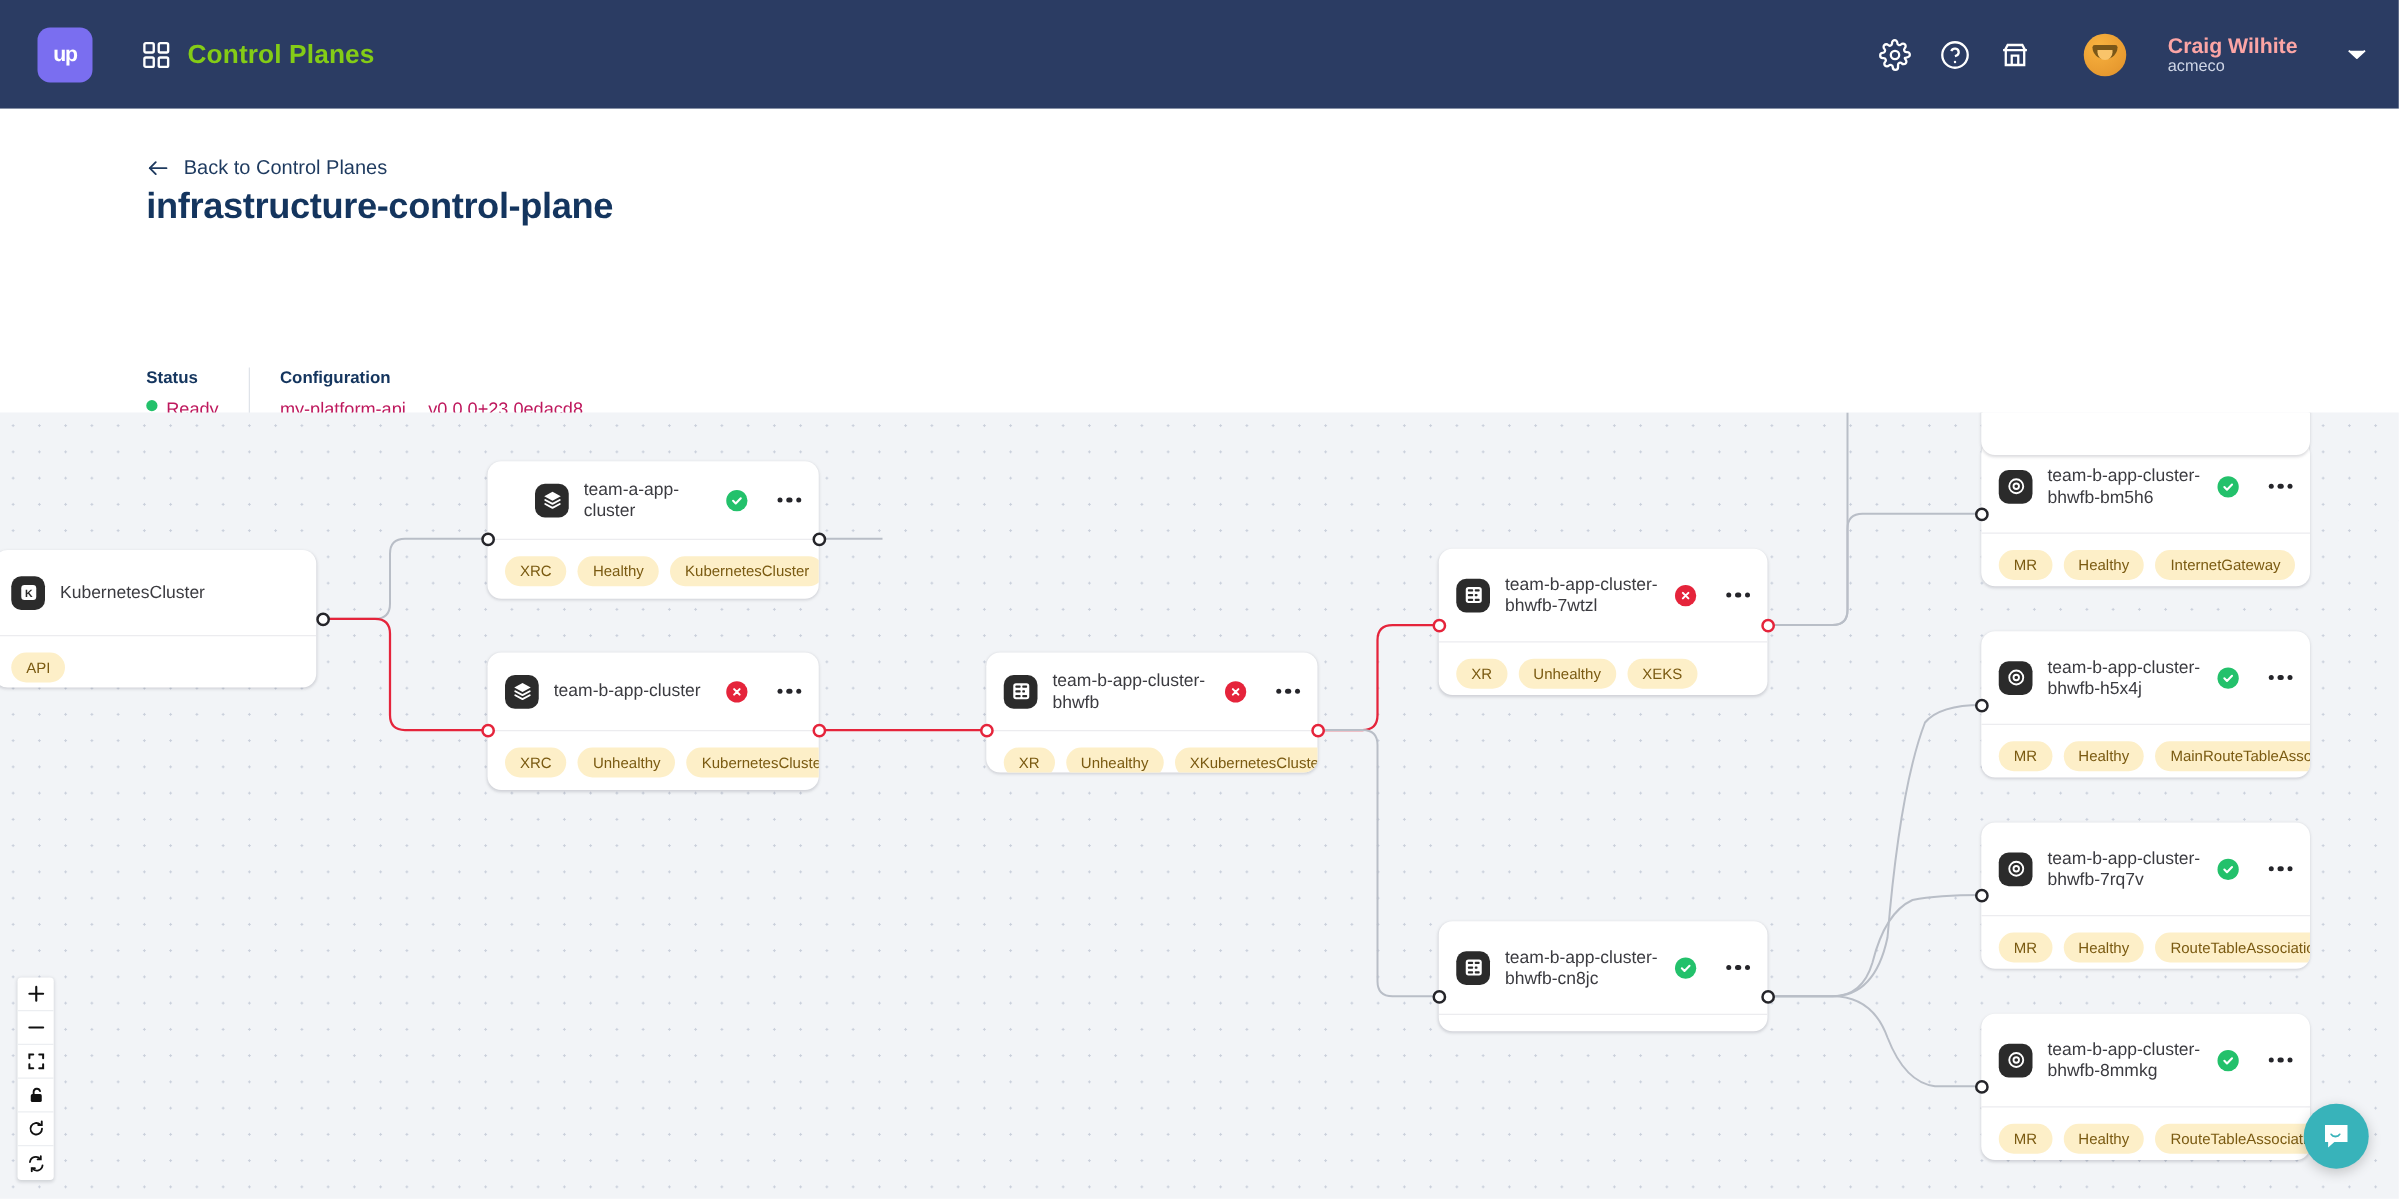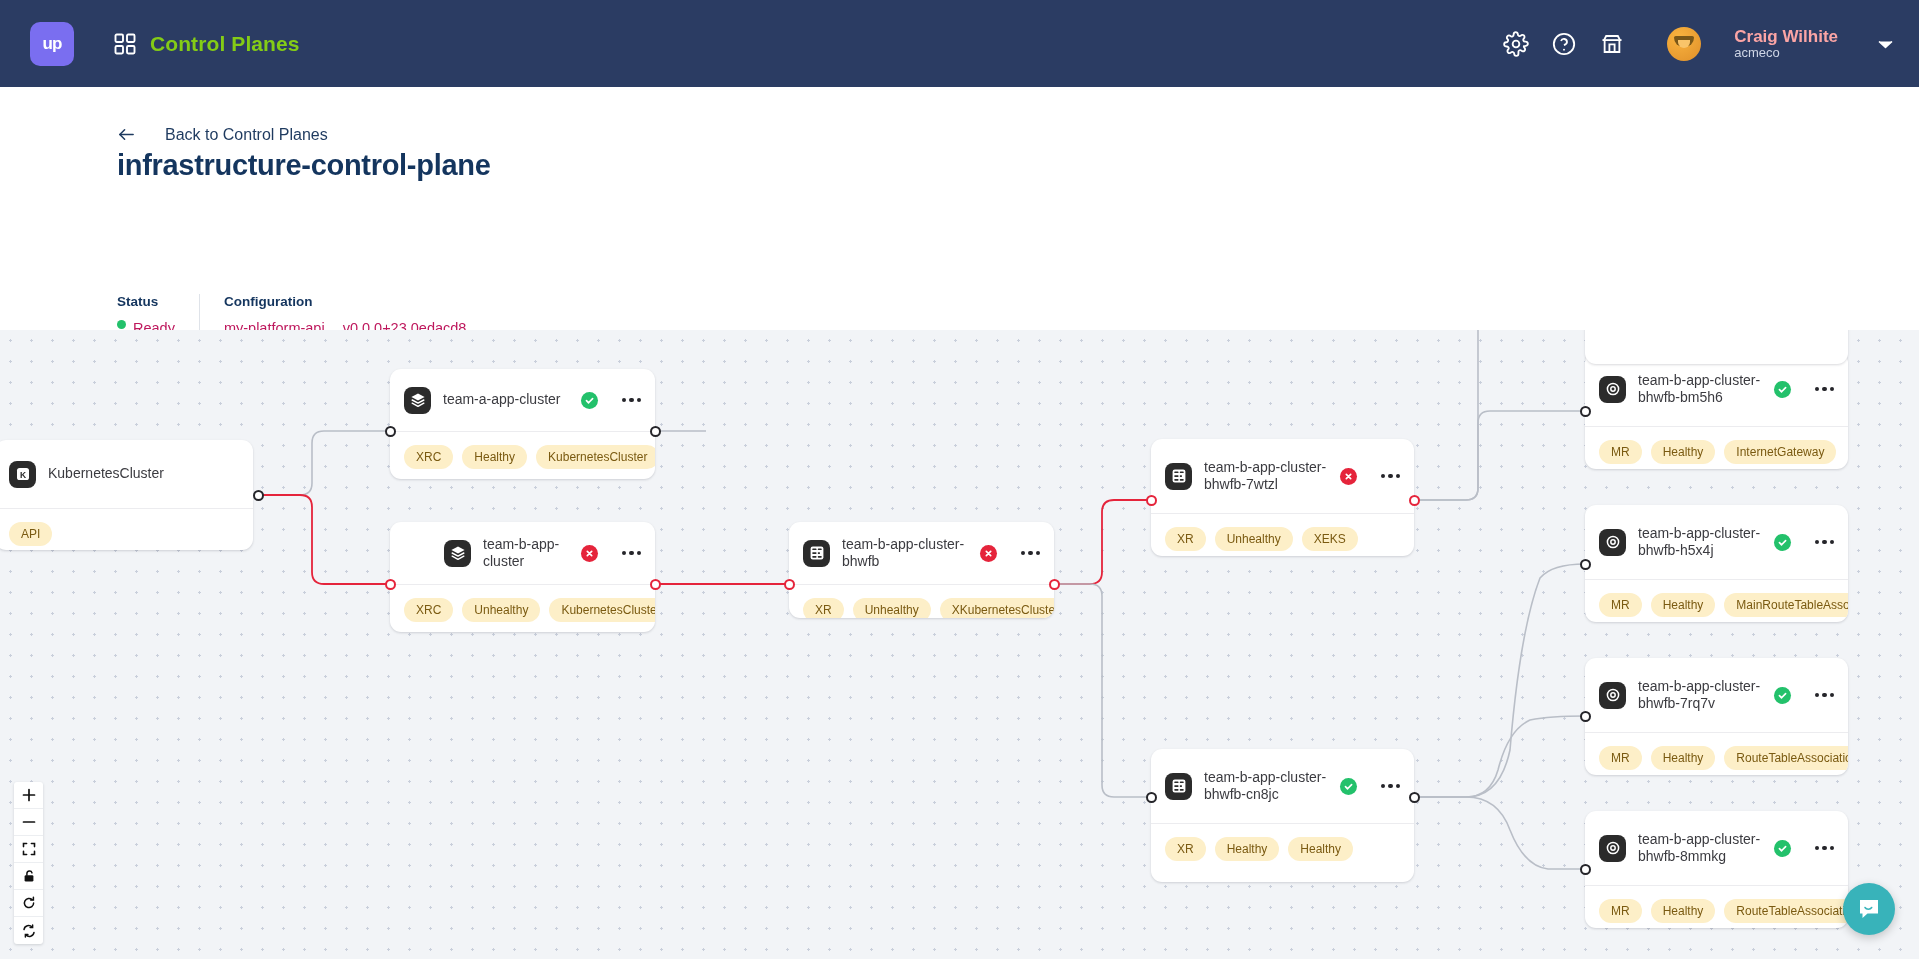--- a/index.html
+++ b/index.html
@@ -50,21 +50,21 @@
   }
   .user-block { margin-left: 11px; line-height: 1.12; }
   .user-name { color:#fca5a5; font-size:17px; font-weight:700; }
   .user-org  { color:#cfd6e6; font-size:13px; }
   .caret { margin-left: 18px; color:#fff; }
 
   
   .page-head { position:absolute; top:87px; left:0; width:1919px; height:242px; background:#fff; }
   .back-link {
     position:absolute; left:117px; top:38px;
-    display:flex; align-items:center; gap:29px;
+    display:flex; align-items:center; gap:11px;
     color:#1e3a5f; font-size:16px; cursor:pointer;
   }
   .back-arrow { width:19px; height:19px; display:block; }
   .page-title {
     position:absolute; left:117px; top:62px;
     font-size:29px; font-weight:700; color:#14355e; letter-spacing:-.3px;
   }
   .meta { position:absolute; left:117px; top:207px; display:flex; align-items:flex-start; }
   .meta-col { }
   .meta-label { font-size:13.5px; font-weight:700; color:#14355e; }
@@ -280,21 +280,21 @@
             </svg>
           </div>
           <div class="node-name">KubernetesCluster</div>
         </div>
         <div class="node-sep"></div>
         <div class="node-body">
           <span class="chip">API</span>
         </div>
       </div>
       <div class="node" style="left: 390px; top: 39px; width: 265px; height: 110px;">
-        <div class="node-head" style="height: 62px;">
+        <div class="node-head" style="height: 62px; margin-left: 24px;">
           <div class="node-ico">
             <svg viewBox="0 0 16 16">
               <path d="M8 1.4 14.6 5 8 8.6 1.4 5z" fill="#fff"></path>
               <path d="M2.2 8 8 11.1 13.8 8" fill="none" stroke="#fff" stroke-width="1.5" stroke-linecap="round" stroke-linejoin="round"></path>
               <path d="M2.2 11.2 8 14.3 13.8 11.2" fill="none" stroke="#fff" stroke-width="1.5" stroke-linecap="round" stroke-linejoin="round"></path>
             </svg>
           </div>
           <div class="node-name">team-a-app-cluster</div>
           <div class="status-ico ok">
             <svg viewBox="0 0 12 12">
@@ -308,21 +308,21 @@
           </div>
         </div>
         <div class="node-sep"></div>
         <div class="node-body">
           <span class="chip">XRC</span>
           <span class="chip">Healthy</span>
           <span class="chip">KubernetesCluster</span>
         </div>
       </div>
       <div class="node" style="left: 390px; top: 192px; width: 265px; height: 110px;">
-        <div class="node-head" style="height: 62px; margin-left: 40px;">
+        <div class="node-head" style="height: 62px;">
           <div class="node-ico">
             <svg viewBox="0 0 16 16">
               <path d="M8 1.4 14.6 5 8 8.6 1.4 5z" fill="#fff"></path>
               <path d="M2.2 8 8 11.1 13.8 8" fill="none" stroke="#fff" stroke-width="1.5" stroke-linecap="round" stroke-linejoin="round"></path>
               <path d="M2.2 11.2 8 14.3 13.8 11.2" fill="none" stroke="#fff" stroke-width="1.5" stroke-linecap="round" stroke-linejoin="round"></path>
             </svg>
           </div>
           <div class="node-name">team-b-app-cluster</div>
           <div class="status-ico bad">
             <svg viewBox="0 0 12 12">
@@ -399,21 +399,21 @@
             <i></i>
           </div>
         </div>
         <div class="node-sep"></div>
         <div class="node-body">
           <span class="chip">XR</span>
           <span class="chip">Unhealthy</span>
           <span class="chip">XEKS</span>
         </div>
       </div>
-      <div class="node" style="left: 1151px; top: 407px; width: 263px; height: 133px; margin-top: 12px;">
+      <div class="node" style="left: 1151px; top: 407px; width: 263px; height: 88px;">
         <div class="node-head" style="height: 74px;">
           <div class="node-ico">
             <svg viewBox="0 0 16 16">
               <rect x="1.6" y="1.6" width="12.8" height="12.8" rx="2.2" fill="#fff"></rect>
               <rect x="3.3" y="3.4" width="4.2" height="1.7" rx=".6" fill="#2b2b2b"></rect>
               <rect x="3.3" y="7.2" width="4.2" height="1.7" rx=".6" fill="#2b2b2b"></rect>
               <rect x="3.3" y="11" width="4.2" height="1.7" rx=".6" fill="#2b2b2b"></rect>
               <rect x="8.8" y="3.4" width="3.9" height="1.7" rx=".6" fill="#2b2b2b"></rect>
               <rect x="8.8" y="7.2" width="2.2" height="1.7" rx=".6" fill="#2b2b2b"></rect>
               <rect x="8.8" y="11" width="3.9" height="1.7" rx=".6" fill="#2b2b2b"></rect>

